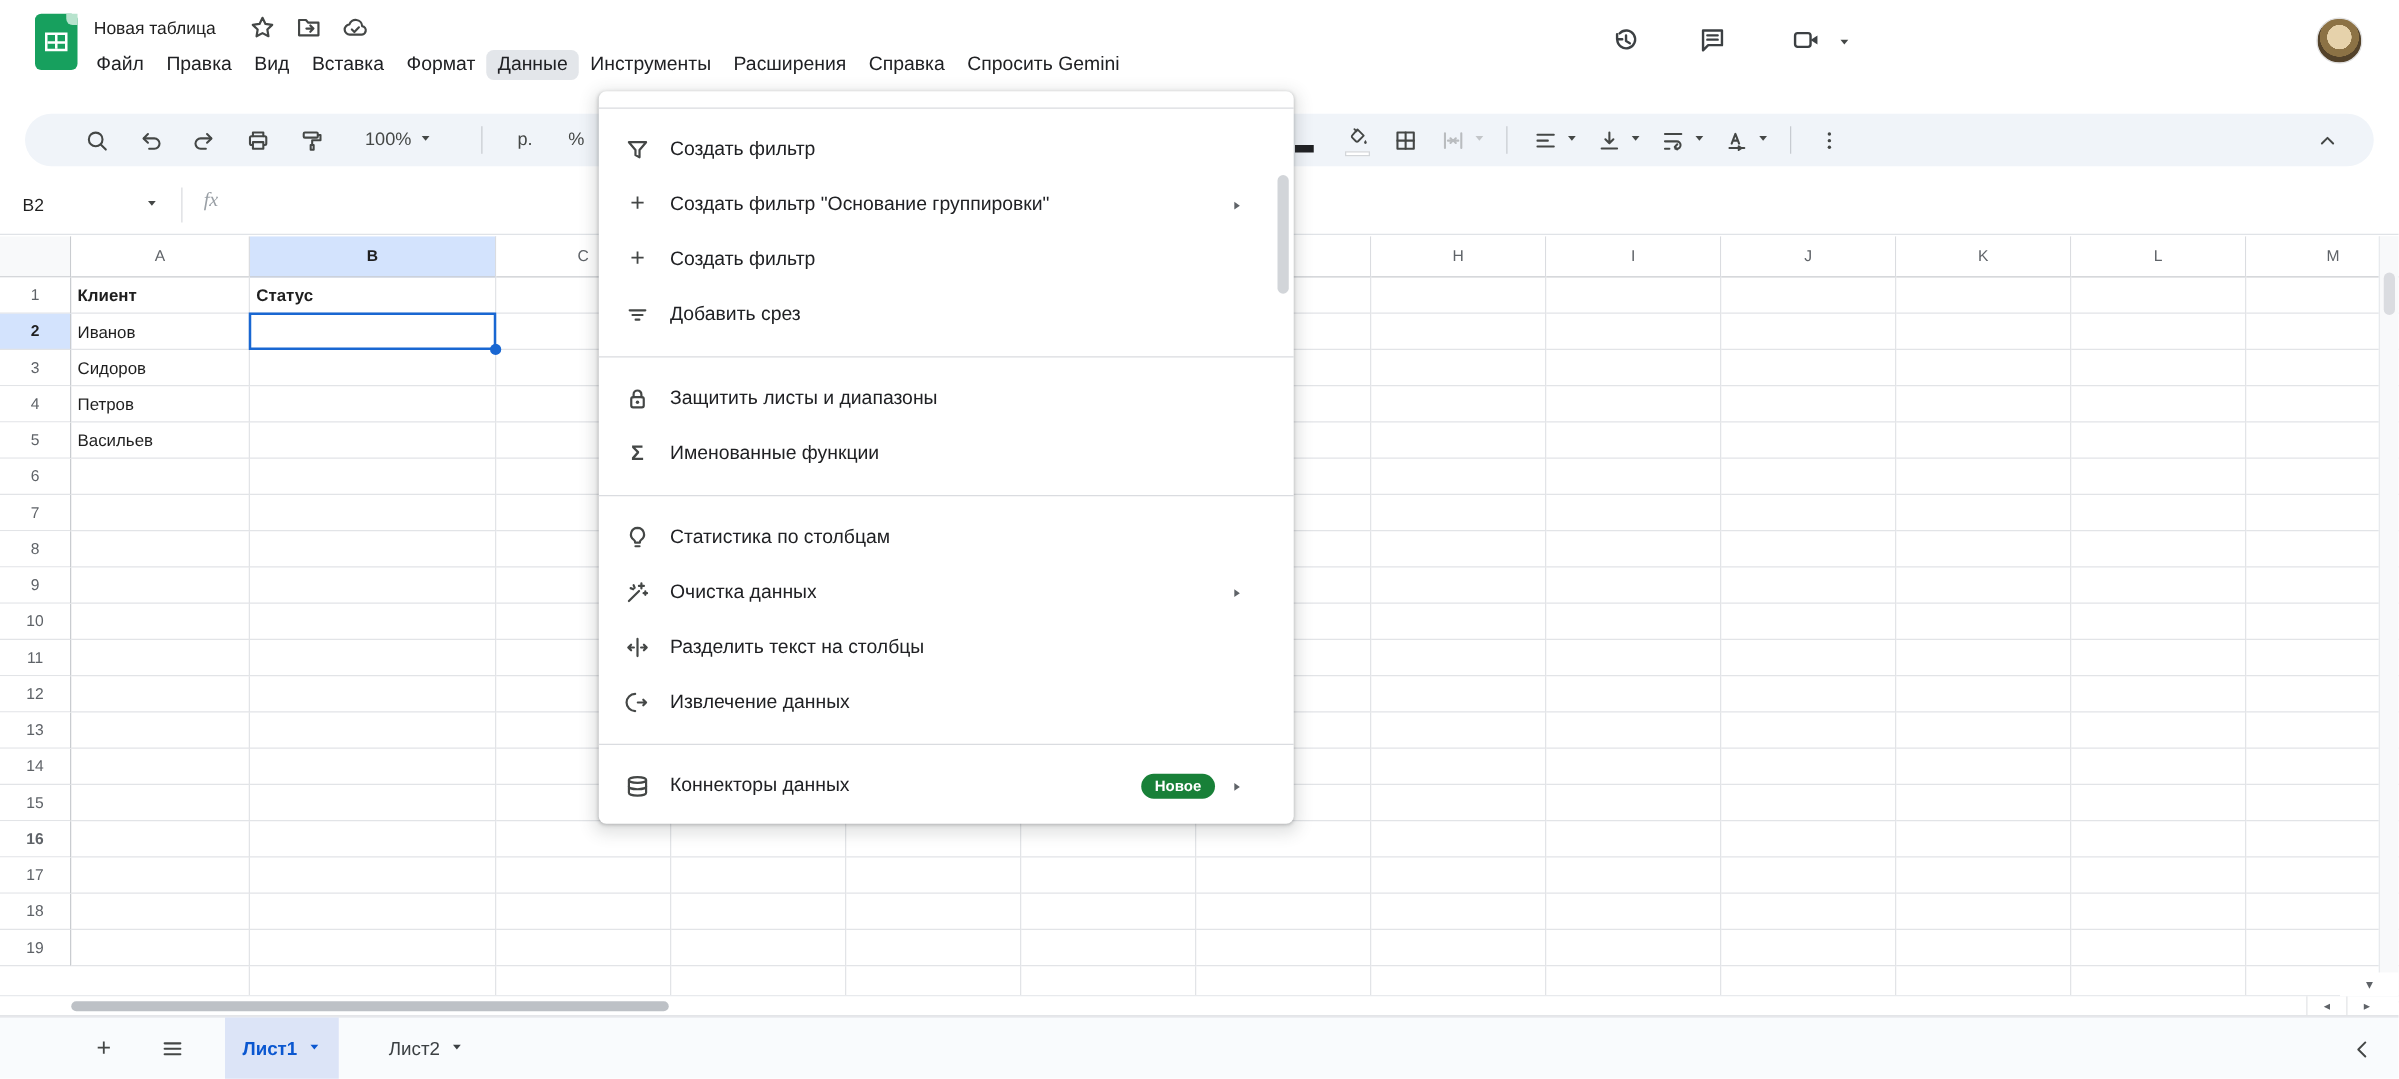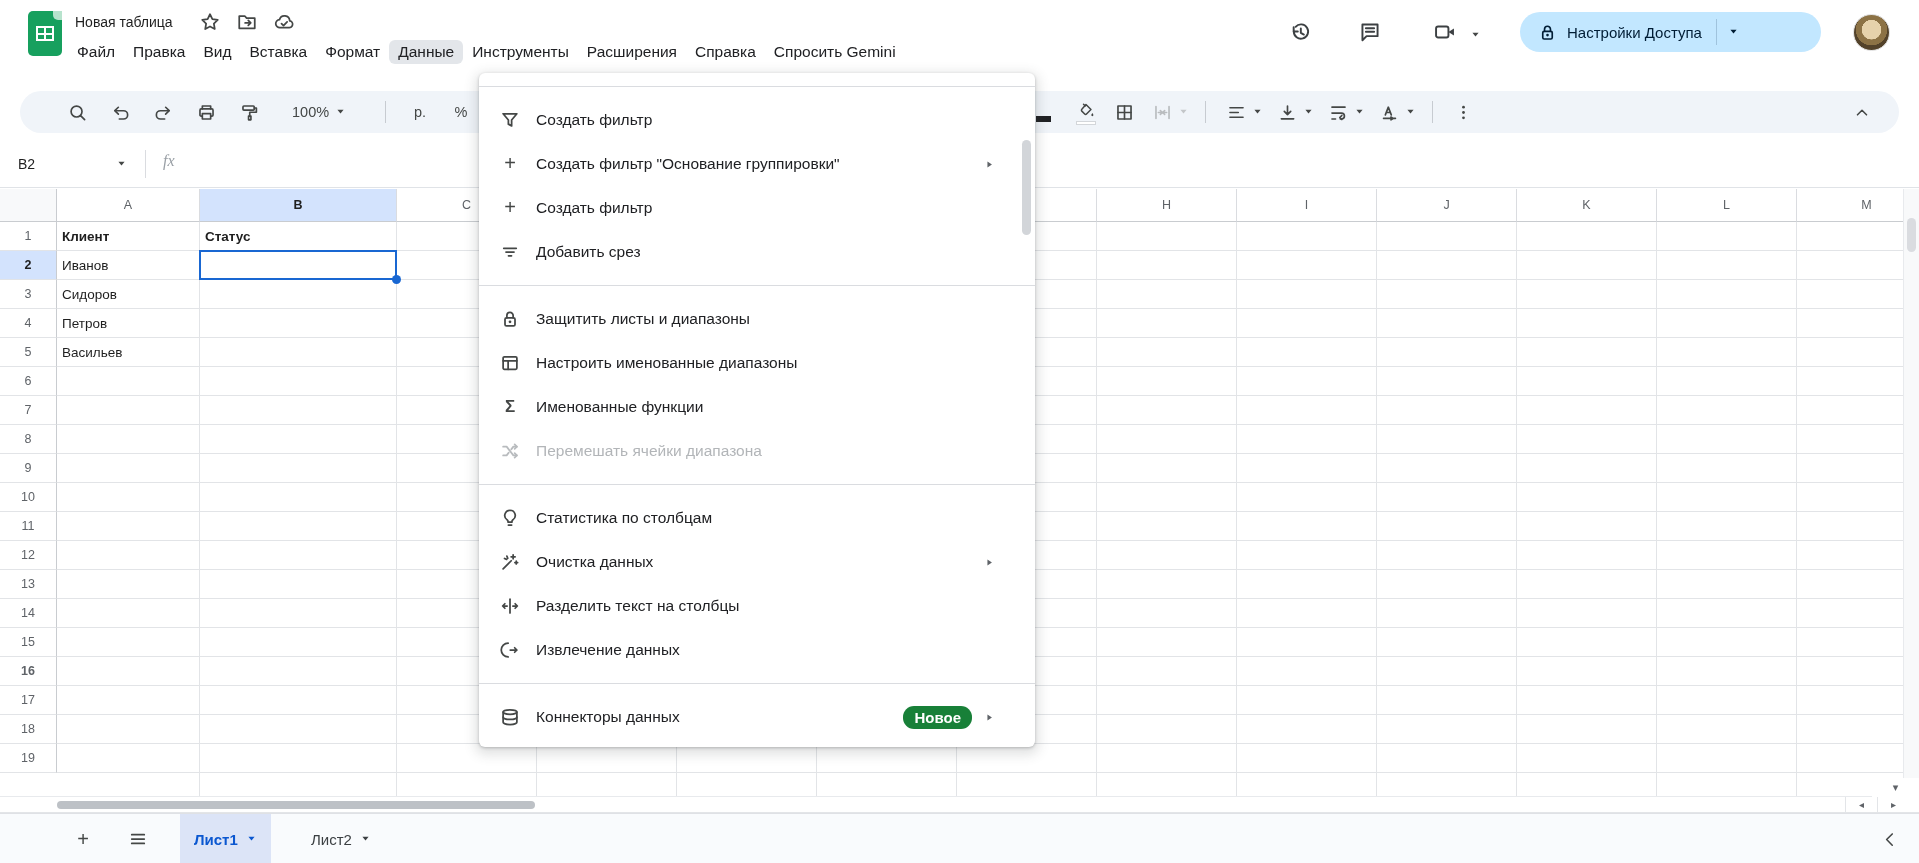--- a/index.html
+++ b/index.html
@@ -91,21 +91,21 @@
                padding:2px 0 8px 0; }
   .mi { position:relative; height:44px; display:flex; align-items:center; padding-left:21px; padding-right:44px; }
   .mi.hover { background:#f1f2f3; }
   .mi-icon { width:20px; height:20px; display:flex; align-items:center; justify-content:center; color:#444746; flex:none; }
   .mi-label { font-size:15.5px; color:#202124; margin-left:16px; white-space:nowrap; overflow:hidden; }
   .mi.disabled .mi-icon { color:#b8bbbe; }
   .mi.disabled .mi-label { color:#b2b5b8; }
   .mi-right { position:absolute; right:40px; display:flex; align-items:center; gap:12px; }
   .mi-arrow { color:#5f6368; display:flex; }
   .mi.disabled .mi-arrow { color:#c3c6c9; }
-  .mi-badge { background:#188038; color:#fff; font-size:15px; font-weight:700; padding:3px 11px; border-radius:11px; }
+  .mi-badge { background:#188038; color:#fff; font-size:12px; font-weight:700; padding:3px 11px; border-radius:11px; }
   .menu-div { border:none; border-top:1px solid #dadce0; margin:11px 0; }
   .menu-thumb { position:absolute; right:4px; top:67px; width:9px; height:95px; background:#d2d5d9; border-radius:5px; }
   .sigma-txt { font-size:17px; font-weight:600; }
   .plus-txt { font-size:20px; font-weight:400; line-height:1; margin-top:-2px; }
 </style>
 </head>
 <body>
 
 <div id="app">
 
@@ -162,34 +162,20 @@
         </span>
       <span class="tr-icon" style="left:1431px">
           <svg viewBox="0 0 16 16" width="22" height="22" fill="none" stroke="currentColor" stroke-width="1.4" stroke-linecap="round" stroke-linejoin="round">
             <rect x="1.5" y="4" width="9" height="8" rx="1.5"></rect>
             <path d="M10.5 8l4-2.6v5.2z" fill="currentColor" stroke="none"></path>
           </svg>
         </span>
       <span class="tr-caret" style="left:1470px"><svg viewBox="0 0 16 16" width="11" height="11" fill="currentColor">
             <path d="M3.5 5.5h9L8 11z"></path>
           </svg></span>
-      <div class="share-btn">
-        <span style="display:flex">
-            <svg viewBox="0 0 16 16" width="19" height="19" fill="none" stroke="currentColor" stroke-width="1.4" stroke-linecap="round" stroke-linejoin="round">
-              <rect x="4" y="7" width="8" height="6.5" rx="1.2"></rect>
-              <path d="M5.5 7V5.2a2.5 2.5 0 0 1 5 0V7"></path>
-              <circle cx="8" cy="10.2" r="1.1" fill="currentColor" stroke="none"></circle>
-            </svg>
-          </span>
-        <span class="lbl">Настройки Доступа</span>
-        <span class="share-div"></span>
-        <span class="share-caret"><svg viewBox="0 0 16 16" width="11" height="11" fill="currentColor">
-              <path d="M3.5 5.5h9L8 11z"></path>
-            </svg></span>
-      </div>
       <div class="avatar"></div>
     </div>
   </header>
 
   <div class="toolbar">
     <div class="tb-left">
       <span class="tb-ic">
           <svg viewBox="0 0 16 16" width="19" height="19" fill="none" stroke="currentColor" stroke-width="1.4" stroke-linecap="round" stroke-linejoin="round">
             <circle cx="7.2" cy="7.2" r="4.6"></circle>
             <path d="M10.6 10.6L14 14"></path>
@@ -709,44 +695,23 @@
           <svg viewBox="0 0 16 16" width="20" height="20" fill="none" stroke="currentColor" stroke-width="1.4" stroke-linecap="round" stroke-linejoin="round">
             <rect x="4" y="7" width="8" height="6.5" rx="1.2"></rect>
             <path d="M5.5 7V5.2a2.5 2.5 0 0 1 5 0V7"></path>
             <circle cx="8" cy="10.2" r="1.1" fill="currentColor" stroke="none"></circle>
           </svg>
         </span>
         <span class="mi-label">Защитить листы и диапазоны</span>
       </div>
       <div class="mi">
         <span class="mi-icon">
-          <svg viewBox="0 0 16 16" width="20" height="20" fill="none" stroke="currentColor" stroke-width="1.4" stroke-linecap="round" stroke-linejoin="round">
-            <rect x="2.5" y="3" width="11" height="10" rx="1"></rect>
-            <path d="M2.5 6.2h11M6.5 6.2V13"></path>
-          </svg>
-        </span>
-        <span class="mi-label">Настроить именованные диапазоны</span>
-      </div>
-      <div class="mi">
-        <span class="mi-icon">
           <span class="sigma-txt">Σ</span>
         </span>
         <span class="mi-label">Именованные функции</span>
-      </div>
-      <div class="mi disabled">
-        <span class="mi-icon">
-          <svg viewBox="0 0 16 16" width="20" height="20" fill="none" stroke="currentColor" stroke-width="1.4" stroke-linecap="round" stroke-linejoin="round">
-            <path d="M2.5 4.5h2.8l5.4 7h2.8"></path>
-            <path d="M11.7 9.7l1.8 1.8-1.8 1.8"></path>
-            <path d="M2.5 11.5h2.8l1.7-2.2"></path>
-            <path d="M9 6.7l1.7-2.2h2.8"></path>
-            <path d="M11.7 2.7l1.8 1.8-1.8 1.8"></path>
-          </svg>
-        </span>
-        <span class="mi-label">Перемешать ячейки диапазона</span>
       </div>
       <hr class="menu-div">
       <div class="mi">
         <span class="mi-icon">
           <svg viewBox="0 0 16 16" width="20" height="20" fill="none" stroke="currentColor" stroke-width="1.4" stroke-linecap="round" stroke-linejoin="round">
             <path d="M8 1.8a4.2 4.2 0 0 1 2.3 7.7c-.5.3-.8 1-.8 1.8H6.5c0-.8-.3-1.5-.8-1.8A4.2 4.2 0 0 1 8 1.8z"></path>
             <path d="M6.7 13.6h2.6"></path>
           </svg>
         </span>
         <span class="mi-label">Статистика по столбцам</span>

